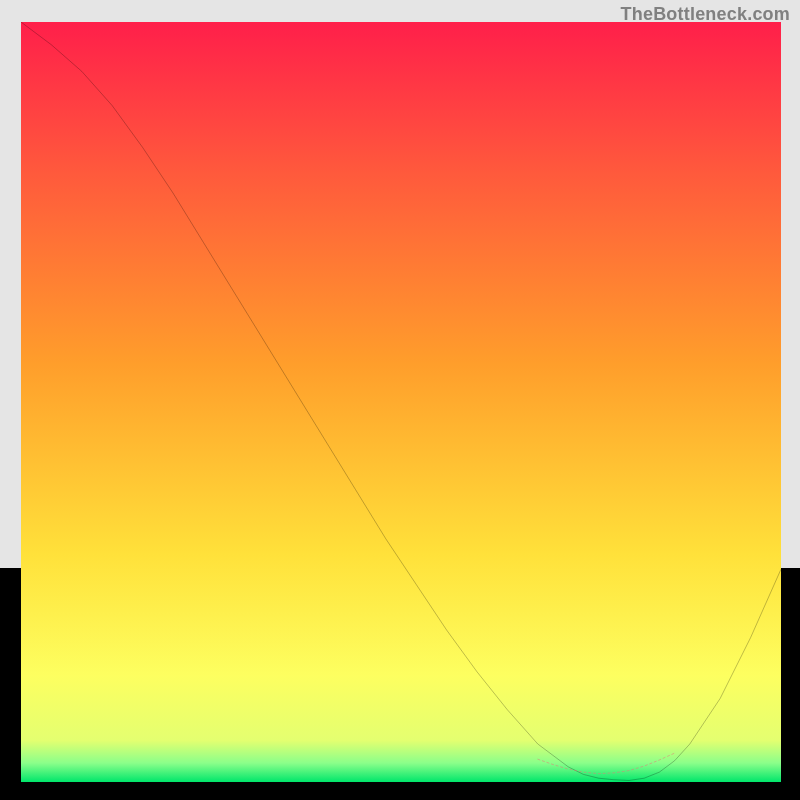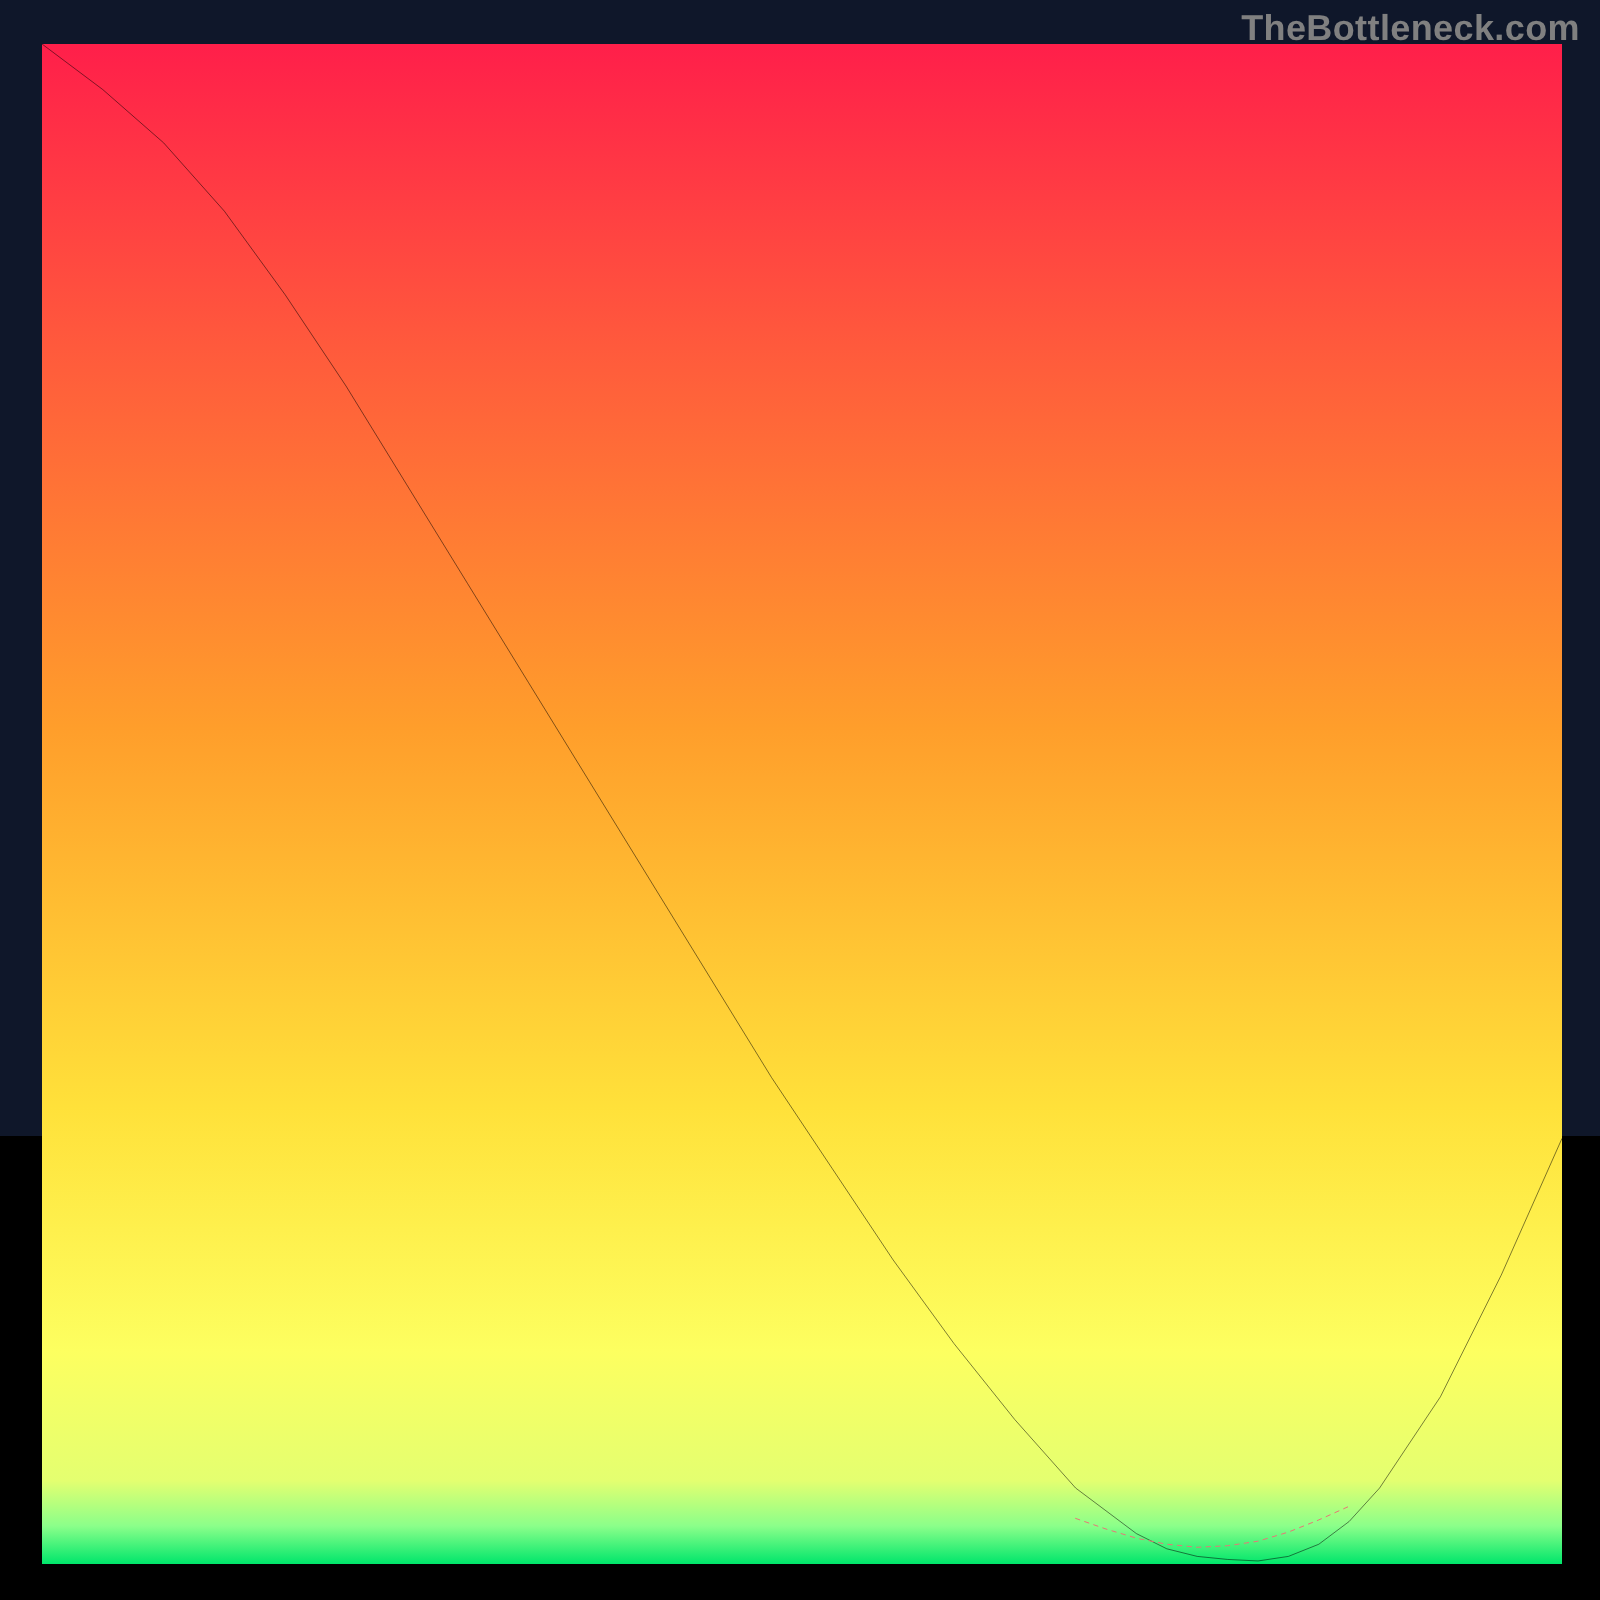--- a/index.html
+++ b/index.html
@@ -7,21 +7,21 @@
     padding: 0;
     width: 800px;
     height: 800px;
     background: #000000;
     overflow: hidden;
   }
   .container {
     position: relative;
     width: 800px;
     height: 568px;
-    background: #0f172a;
+    background: #e5e5e5;
   }
   .watermark {
     position: absolute;
     top: 4px;
     right: 10px;
     font-family: Arial, Helvetica, sans-serif;
     font-weight: bold;
     font-size: 18px;
     color: #808080;
     z-index: 10;

